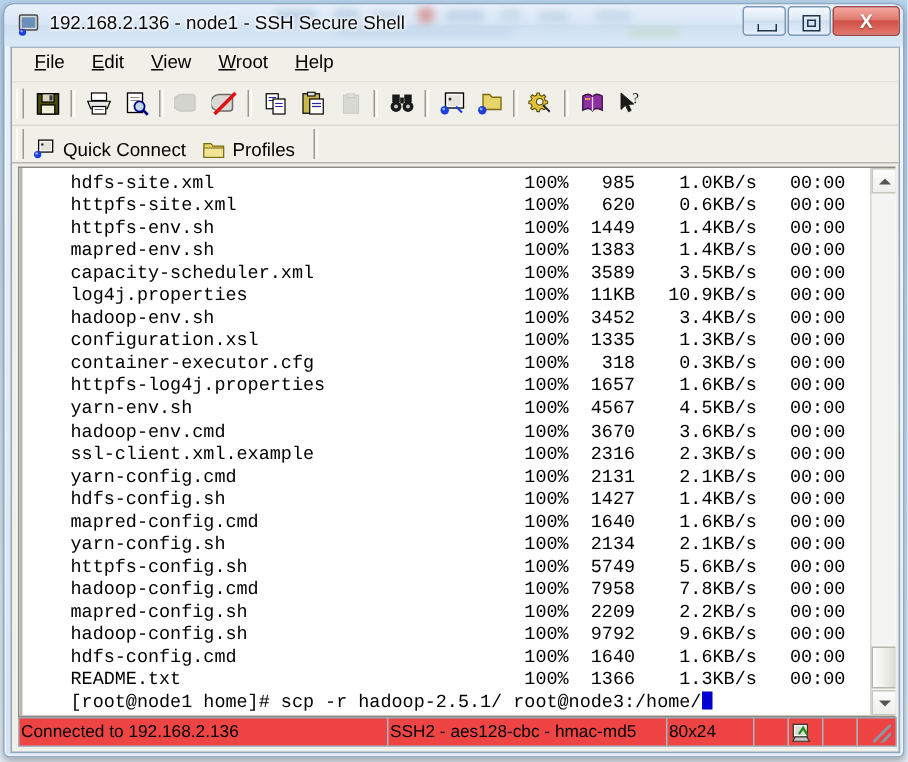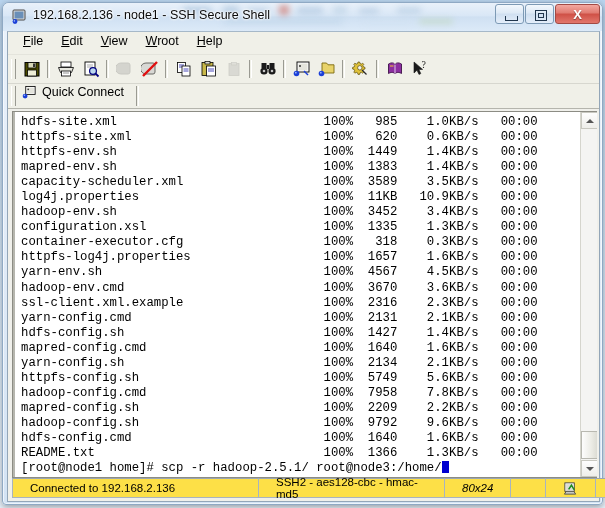--- a/index.html
+++ b/index.html
@@ -127,21 +127,21 @@
 
   
   .qcbar {
     height: 24px;
     background: #f0f0e8;
     display: flex; align-items: center;
     border-bottom: 1px solid #b5b5ad;
     position: relative;
   }
   .qc-item {
-    display: flex; align-items: flex-start; gap: 5px;
+    display: flex; align-items: flex-end; gap: 5px;
     font-size: 12.5px; color: #000;
     padding: 0 8px 0 3px;
     height: 22px;
   }
   .qc-divider { width:1px; height:20px; border-left:1px solid #9a9a92; border-right:1px solid #fff; margin-left: 4px;}
 
   
   .term-wrap {
     position: absolute;
     left: 4px; top: 79px;
@@ -160,21 +160,21 @@
     overflow: hidden;
   }
   .term {
     font-family: "Liberation Mono", "DejaVu Sans Mono", monospace;
     font-size: 12.3px;
     line-height: 15.05px;
     color: #000;
     padding: 3px 0 0 6px;
     white-space: pre;
   }
-  .row { height: 15.05px; }
+  .row { height: 15.05px; margin-left: 26px; }
   .cursor {
     display: inline-block;
     width: 7.4px; height: 12px;
     background: #0000d0;
     vertical-align: -2px;
   }
 
   
   .vscroll {
     position: absolute;
@@ -211,29 +211,29 @@
   .statusbar {
     position: absolute;
     left: 4px; bottom: 3px;
     width: 585px; height: 20px;
     display: flex; align-items: stretch;
     font-size: 11.5px; color: #000;
   }
   .st-cell {
     border: 1px solid #a8b4c0;
     border-top-color: #9aa6b2;
-    background: #fde047;
+    background: #ef4444;
     display: flex; align-items: center;
-    padding: 0 17px;
+    padding: 0 1px;
     box-sizing: border-box;
     margin-right: -1px;
   }
   .st-main { flex: 0 0 247px; }
   .st-cipher { flex: 0 0 187px; }
-  .st-size { flex: 0 0 59px; font-style: italic; }
+  .st-size { flex: 0 0 59px; }
   .st-small { flex: 0 0 24px; }
   .st-grip { flex: 1 1 auto; position: relative; }
   .st-grip:after {
     content:'';
     position:absolute; right:3px; bottom:2px;
     width: 12px; height: 12px;
     background:
       linear-gradient(135deg, transparent 45%, #8b96a2 45%, #8b96a2 55%, transparent 55%),
       linear-gradient(135deg, transparent 70%, #8b96a2 70%, #8b96a2 80%, transparent 80%);
   }
@@ -428,20 +428,27 @@
         <div class="qc-item">
           <svg width="15" height="15" viewBox="0 0 16 16">
             <rect x="4" y="1.5" width="10" height="8.5" fill="#fff" stroke="#000" stroke-width=".9"></rect>
             <rect x="5.3" y="2.8" width="7.4" height="6" fill="#e4e4dc"></rect>
             <circle cx="6.6" cy="4.6" r=".9" fill="#333"></circle>
             <circle cx="3.3" cy="11.8" r="2.6" fill="#1b3fd8"></circle>
             <circle cx="2.6" cy="11" r=".85" fill="#9bb6f5"></circle>
           </svg>
           <span>Quick Connect</span>
         </div>
+        <div class="qc-item">
+          <svg width="15" height="14" viewBox="0 0 16 14">
+            <path d="M1 2.5 h5 l1.4 1.7 H15 v8 H1 z" fill="#e8d36a" stroke="#7a6a10" stroke-width=".9"></path>
+            <path d="M1 5.6 h14 v6.6 H1 z" fill="#f2e495" stroke="#7a6a10" stroke-width=".7"></path>
+          </svg>
+          <span>Profiles</span>
+        </div>
         <div class="qc-divider"></div>
       </div>
 
       <div class="term-wrap">
         <div class="term-inner">
           <div class="term" id="term-body"><div class="row">hdfs-site.xml                            100%   985    1.0KB/s   00:00</div><div class="row">httpfs-site.xml                          100%   620    0.6KB/s   00:00</div><div class="row">httpfs-env.sh                            100%  1449    1.4KB/s   00:00</div><div class="row">mapred-env.sh                            100%  1383    1.4KB/s   00:00</div><div class="row">capacity-scheduler.xml                   100%  3589    3.5KB/s   00:00</div><div class="row">log4j.properties                         100%  11KB   10.9KB/s   00:00</div><div class="row">hadoop-env.sh                            100%  3452    3.4KB/s   00:00</div><div class="row">configuration.xsl                        100%  1335    1.3KB/s   00:00</div><div class="row">container-executor.cfg                   100%   318    0.3KB/s   00:00</div><div class="row">httpfs-log4j.properties                  100%  1657    1.6KB/s   00:00</div><div class="row">yarn-env.sh                              100%  4567    4.5KB/s   00:00</div><div class="row">hadoop-env.cmd                           100%  3670    3.6KB/s   00:00</div><div class="row">ssl-client.xml.example                   100%  2316    2.3KB/s   00:00</div><div class="row">yarn-config.cmd                          100%  2131    2.1KB/s   00:00</div><div class="row">hdfs-config.sh                           100%  1427    1.4KB/s   00:00</div><div class="row">mapred-config.cmd                        100%  1640    1.6KB/s   00:00</div><div class="row">yarn-config.sh                           100%  2134    2.1KB/s   00:00</div><div class="row">httpfs-config.sh                         100%  5749    5.6KB/s   00:00</div><div class="row">hadoop-config.cmd                        100%  7958    7.8KB/s   00:00</div><div class="row">mapred-config.sh                         100%  2209    2.2KB/s   00:00</div><div class="row">hadoop-config.sh                         100%  9792    9.6KB/s   00:00</div><div class="row">hdfs-config.cmd                          100%  1640    1.6KB/s   00:00</div><div class="row">README.txt                               100%  1366    1.3KB/s   00:00</div><div class="row"><span>[root@node1 home]#</span><span> scp -r hadoop-2.5.1/ root@node3:/home/</span><span class="cursor" style="background: rgb(0, 0, 208);"></span></div></div>
         </div>
 
         <div class="vscroll">
           <div class="sb-btn up">

